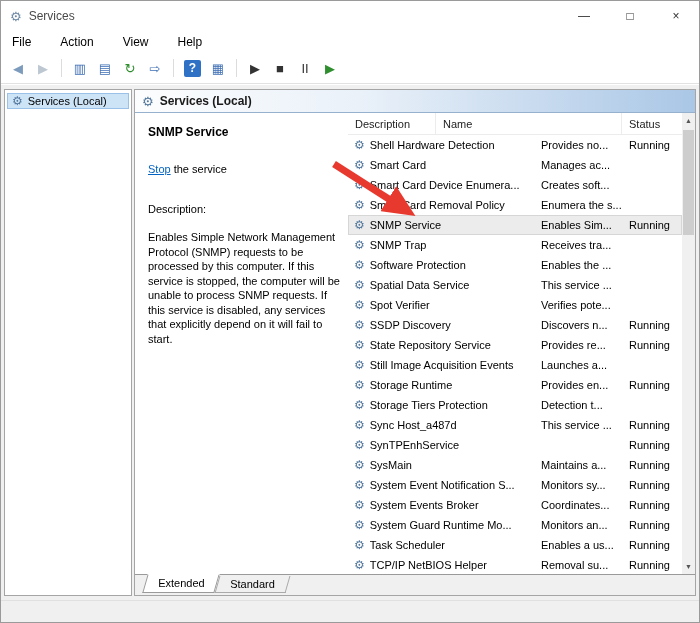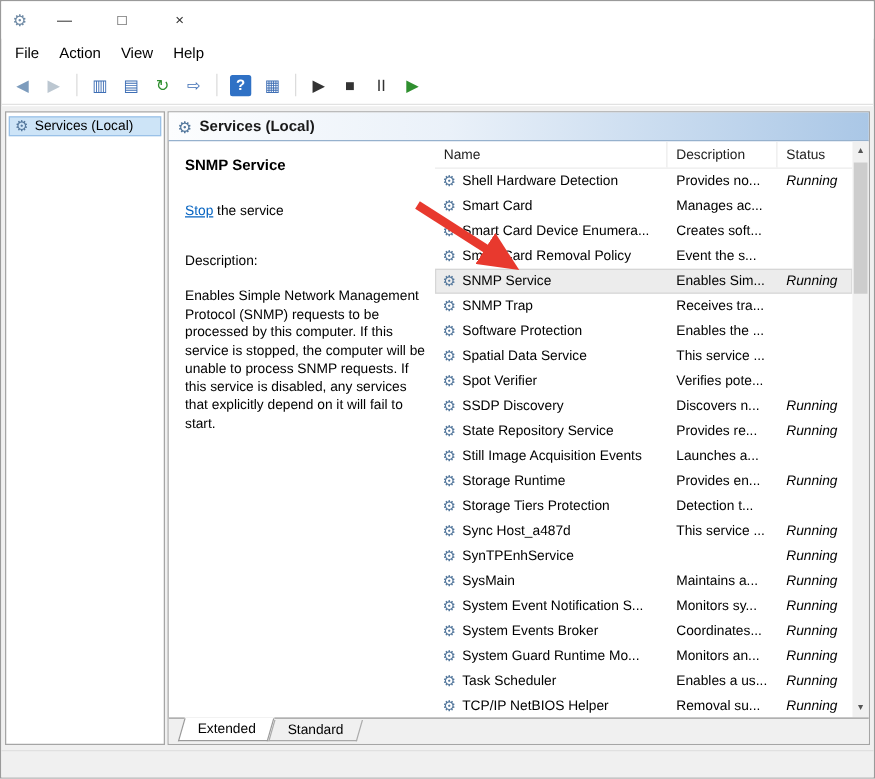--- a/index.html
+++ b/index.html
@@ -8,21 +8,21 @@
 
   .window { position: relative; width: 700px; height: 623px; background: #fff; border: 1px solid #9a9a9a; overflow: hidden; }
 
   
   .titlebar { height: 30px; display: flex; align-items: center; padding-left: 9px; background: #fff; }
   .app-icon { font-size: 13px; color: #6f8aa5; margin-right: 7px; line-height: 1; }
   .title-text { font-size: 12px; color: #4a4a4a; flex: 1; }
   .caption-btn { width: 46px; height: 30px; display: flex; align-items: center; justify-content: center; font-size: 12px; color: #333; }
 
   
-  .menubar { height: 22px; display: flex; align-items: center; padding-left: 3px; font-size: 12px; }
+  .menubar { height: 22px; display: flex; align-items: center; padding-left: 3px; font-size: 12px; gap: 13px; }
   .menu-item { padding: 3px 8px; }
 
   
   .toolbar { height: 31px; display: flex; align-items: center; padding-left: 6px; gap: 3px; border-bottom: 1px solid #e2e2e2; }
   .tb-btn { min-width: 22px; height: 22px; display: flex; align-items: center; justify-content: center; font-size: 13px; line-height: 1; }
   .tb-badge { background: #2f71c5; border-radius: 2px; min-width: 17px; height: 17px; margin: 0 3px; font-weight: bold; font-size: 12px; }
   .tb-sep { width: 1px; height: 18px; background: #dcdcdc; margin: 0 4px; }
 
   
   .main { position: absolute; top: 84px; left: 0; right: 0; bottom: 22px; background: #f0f0f0; }
@@ -50,21 +50,21 @@
   .hcell.h-name { width: 186px; }
   .hcell.h-desc { width: 88px; }
   .hcell.h-status { flex: 1; border-right: none; }
 
   .rows { flex: 1; overflow: hidden; }
   .row { height: 20px; display: flex; align-items: center; }
   .row.selected { background: #ececec; outline: 1px solid #d6d6d6; outline-offset: -1px; }
   .cell { white-space: nowrap; overflow: hidden; }
   .cell.name { width: 186px; display: flex; align-items: center; gap: 5px; padding-left: 6px; }
   .cell.desc { width: 88px; padding-left: 7px; }
-  .cell.status { flex: 1; padding-left: 7px; font-style: italic; }
+  .cell.status { flex: 1; padding-left: 7px; }
   .gear { color: #53779c; font-size: 12px; line-height: 1; }
 
   .scrollbar { flex: 0 0 13px; background: #f0f0f0; display: flex; flex-direction: column; align-items: center; }
   .sb-btn { width: 13px; height: 15px; font-size: 7px; color: #555; display: flex; align-items: center; justify-content: center; }
   .sb-track { flex: 1; width: 13px; position: relative; }
   .sb-thumb { position: absolute; top: 2px; left: 1px; width: 11px; height: 105px; background: #cdcdcd; }
 
   .tabstrip { flex: 0 0 21px; background: #f0f0f0; border-top: 1px solid #9a9a9a; display: flex; align-items: flex-start; padding-left: 10px; }
   .tab { height: 19px; padding: 2px 12px 0; transform: skewX(-16deg); }
   .tab > span { display: inline-block; transform: skewX(16deg); }
@@ -75,20 +75,21 @@
 
   .annotation-arrow { position: absolute; left: 0; top: 0; width: 700px; height: 623px; pointer-events: none; z-index: 20; }
 </style>
 </head>
 <body>
 
 <div class="window">
 
   <div class="titlebar">
     <span class="app-icon">⚙</span>
+    <span class="title-text">Services</span>
     <span class="caption-btn">—</span>
     <span class="caption-btn">□</span>
     <span class="caption-btn">×</span>
   </div>
 
   <div class="menubar">
       <span class="menu-item">File</span>
       <span class="menu-item">Action</span>
       <span class="menu-item">View</span>
       <span class="menu-item">Help</span>
@@ -132,22 +133,22 @@
 
         <div class="detail-pane">
           <div class="detail-title">SNMP Service</div>
           <div class="action-line"><span class="link">Stop</span><span> the service</span></div>
           <div class="desc-label">Description:</div>
           <div class="desc-text">Enables Simple Network Management Protocol (SNMP) requests to be processed by this computer. If this service is stopped, the computer will be unable to process SNMP requests. If this service is disabled, any services that explicitly depend on it will fail to start.</div>
         </div>
 
         <div class="list-pane">
           <div class="list-header">
+            <span class="hcell h-desc">Description</span>
             <span class="hcell h-name">Name</span>
-            <span class="hcell h-desc">Description</span>
             <span class="hcell h-status">Status</span>
           </div>
           <div class="rows">
               <div class="row">
                 <span class="cell name">
                   <span class="gear">⚙</span>
                   <span>Shell Hardware Detection</span>
                 </span>
                 <span class="cell desc">Provides no...</span>
                 <span class="cell status">Running</span>
@@ -166,21 +167,21 @@
                   <span>Smart Card Device Enumera...</span>
                 </span>
                 <span class="cell desc">Creates soft...</span>
                 <span class="cell status"></span>
               </div>
               <div class="row">
                 <span class="cell name">
                   <span class="gear">⚙</span>
                   <span>Smart Card Removal Policy</span>
                 </span>
-                <span class="cell desc">Event the s...</span>
+                <span class="cell desc">Enumera the s...</span>
                 <span class="cell status"></span>
               </div>
               <div class="row selected">
                 <span class="cell name">
                   <span class="gear">⚙</span>
                   <span>SNMP Service</span>
                 </span>
                 <span class="cell desc">Enables Sim...</span>
                 <span class="cell status">Running</span>
               </div>

